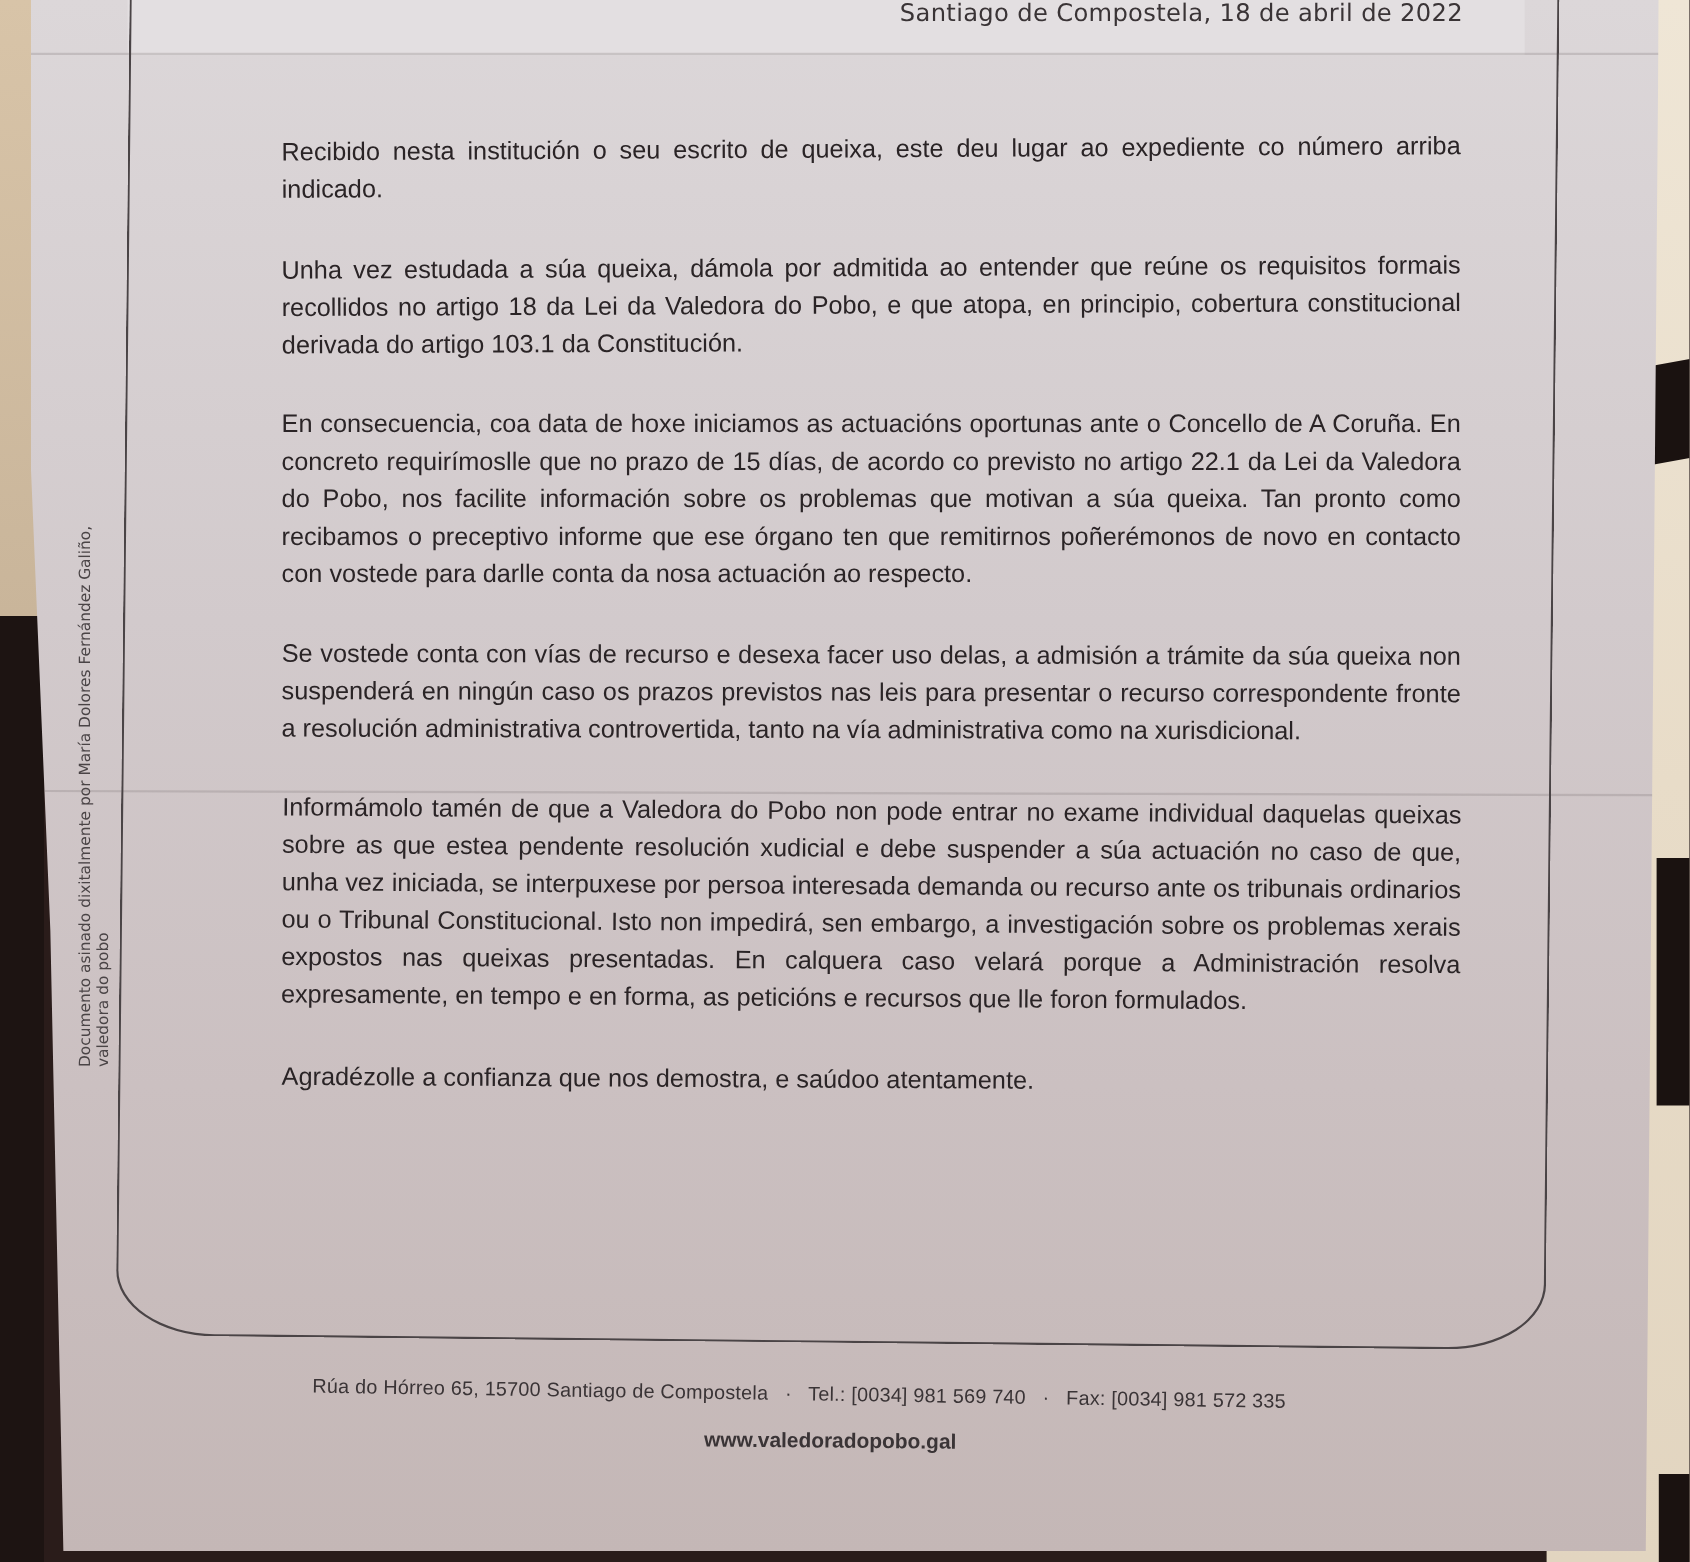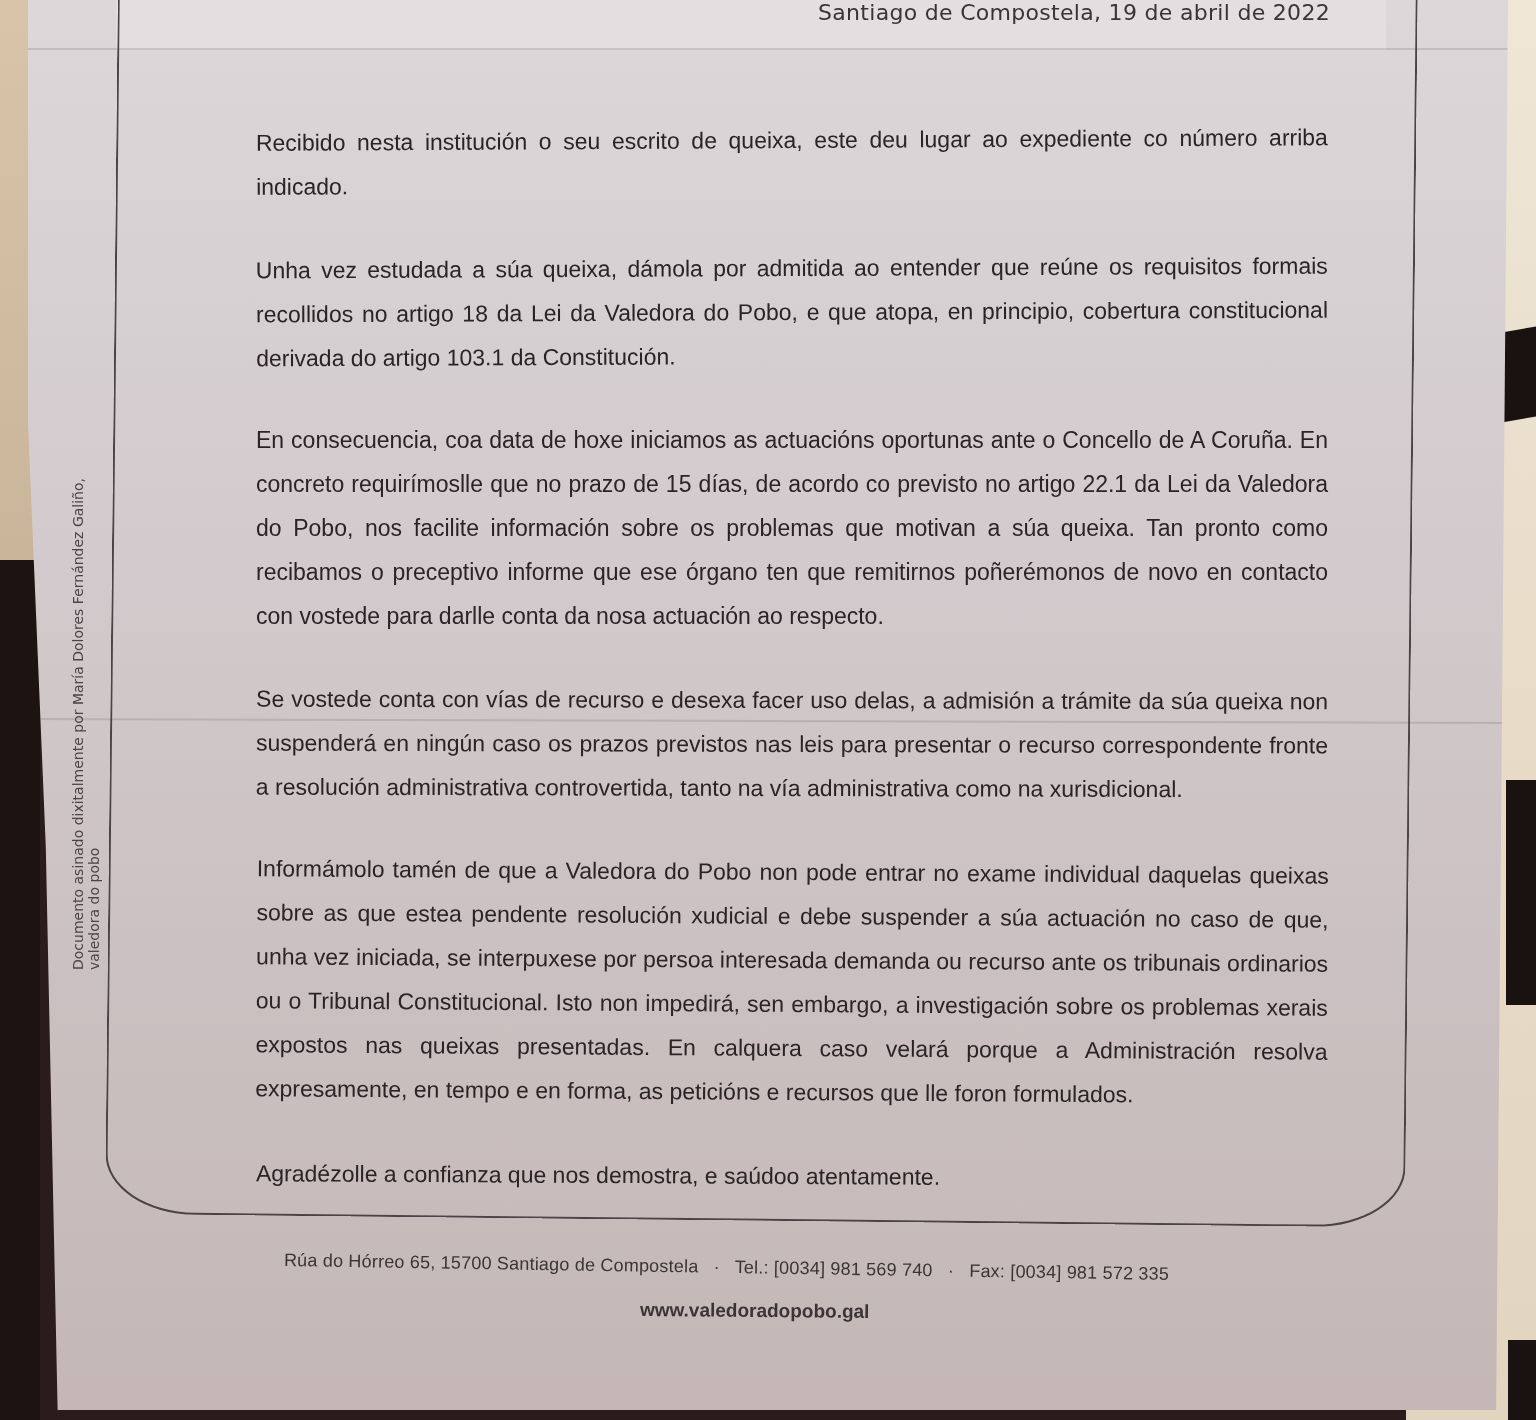--- a/index.html
+++ b/index.html
@@ -85,21 +85,21 @@
       width: 560px;
     }
 
     .body-text {
       position: absolute;
       left: 256px; top: 118px;
       width: 1072px;
       color: #2a2426;
       font-family: "Liberation Sans", sans-serif;
       font-size: 23px;
-      line-height: 44px;
+      line-height: 34px;
     }
     .para {
       margin: 0 0 40px 0;
       text-align: justify;
       text-align-last: left;
     }
     .para.p1 { transform: rotate(-0.3deg); }
     .para.p2 { margin-top: 12px; transform: rotate(-0.25deg); }
     .para.p3 { margin-top: 12px; }
     .para.p4 { margin-top: 10px; transform: rotate(0.15deg); }
@@ -140,21 +140,21 @@
 <div class="bg-right-block b2"></div>
 <div class="bg-right-block b3"></div>
 
 <div class="paper">
   <div class="paper-top-strip"></div>
   <div class="fold-line fold-top"></div>
   <div class="fold-line fold-mid"></div>
   <div class="frame"></div>
 </div>
 
-<div class="date-line">Santiago de Compostela, 19 de abril de 2022</div>
+<div class="date-line">Santiago de Compostela, 18 de abril de 2022</div>
 
 <div class="side-note">
   <div>Documento asinado dixitalmente por María Dolores Fernández Galiño,</div>
   <div>valedora do pobo</div>
 </div>
 
 <div class="body-text">
   <p class="para p1">Recibido nesta institución o seu escrito de queixa, este deu lugar ao expediente co número arriba indicado.</p>
   <p class="para p2">Unha vez estudada a súa queixa, dámola por admitida ao entender que reúne os requisitos formais recollidos no artigo 18 da Lei da Valedora do Pobo, e que atopa, en principio, cobertura constitucional derivada do artigo 103.1 da Constitución.</p>
   <p class="para p3">En consecuencia, coa data de hoxe iniciamos as actuacións oportunas ante o Concello de A Coruña. En concreto requirímoslle que no prazo de 15 días, de acordo co previsto no artigo 22.1 da Lei da Valedora do Pobo, nos facilite información sobre os problemas que motivan a súa queixa. Tan pronto como recibamos o preceptivo informe que ese órgano ten que remitirnos poñerémonos de novo en contacto con vostede para darlle conta da nosa actuación ao respecto.</p>

